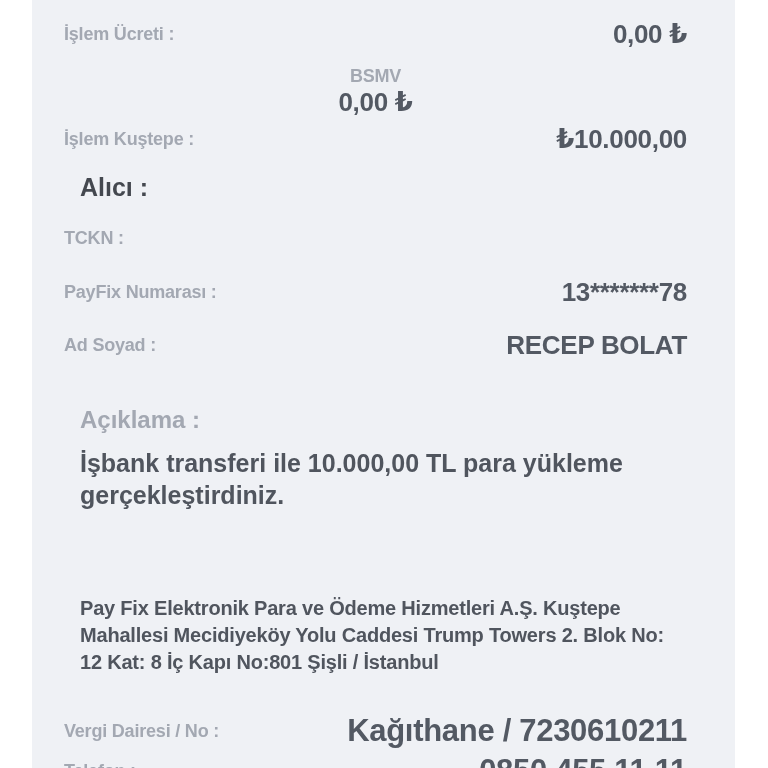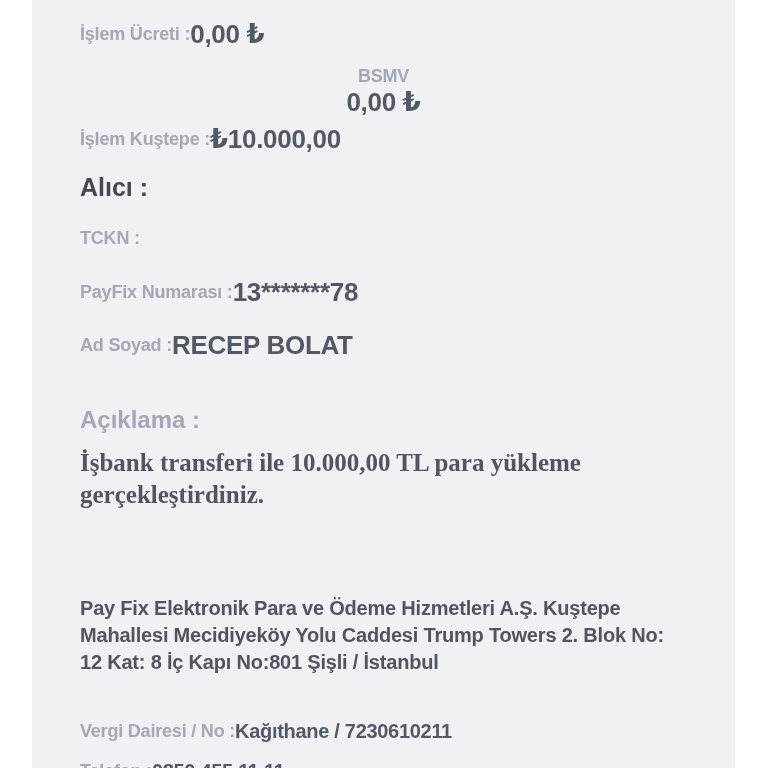--- a/index.html
+++ b/index.html
@@ -14,24 +14,24 @@
     .card {
       position: absolute;
       left: 32px;
       top: 0;
       width: 703px;
       height: 768px;
       background: #eff1f5;
     }
     .row {
       position: absolute;
-      left: 48px;
+      left: 32px;
       right: 48px;
       display: flex;
-      justify-content: flex-start;
+      justify-content: space-between;
       align-items: center;
     }
     .label {
       color: #a3a8b2;
       font-size: 18px;
       font-weight: bold;
       letter-spacing: -0.2px;
     }
     .value {
       color: #535963;
@@ -55,34 +55,33 @@
       font-weight: bold;
     }
     .desc-text {
       position: absolute;
       left: 48px;
       width: 620px;
       color: #50555e;
       font-size: 25px;
       font-weight: bold;
       line-height: 32px;
-      font-family: Liberation Serif, serif;
     }
     .address {
       position: absolute;
       left: 48px;
       width: 600px;
       color: #50555e;
       font-size: 20px;
       font-weight: bold;
       line-height: 27px;
       letter-spacing: -0.2px;
     }
     .value.small {
-      font-size: 20px;
+      font-size: 31px;
     }
   </style>
 </head>
 <body>
 
 <div class="card">
 
   <div class="row" style="top: 14px; height: 40px;">
     <span class="label">İşlem Ücreti :</span>
     <span class="value">0,00 ₺</span>

